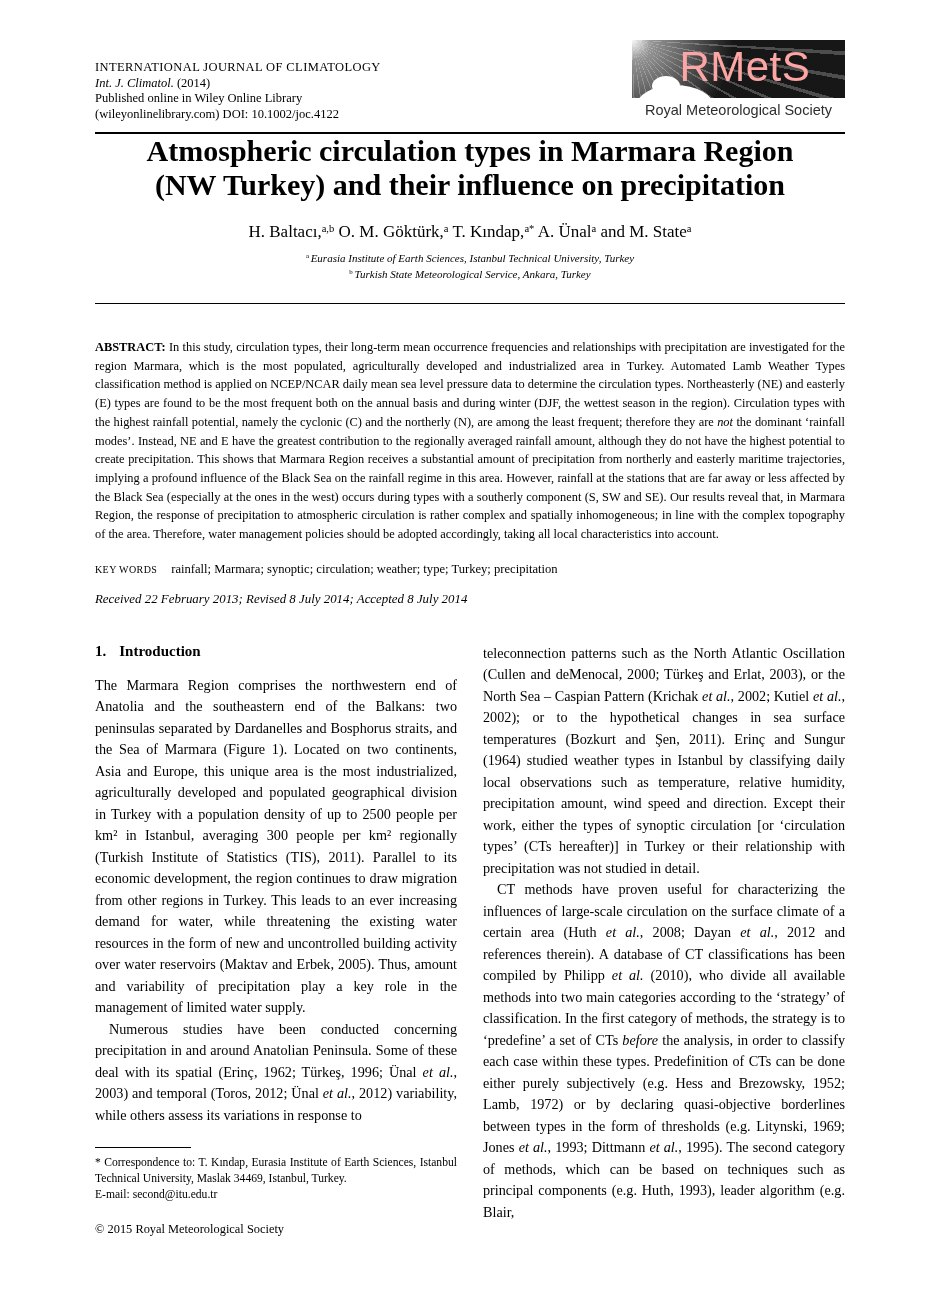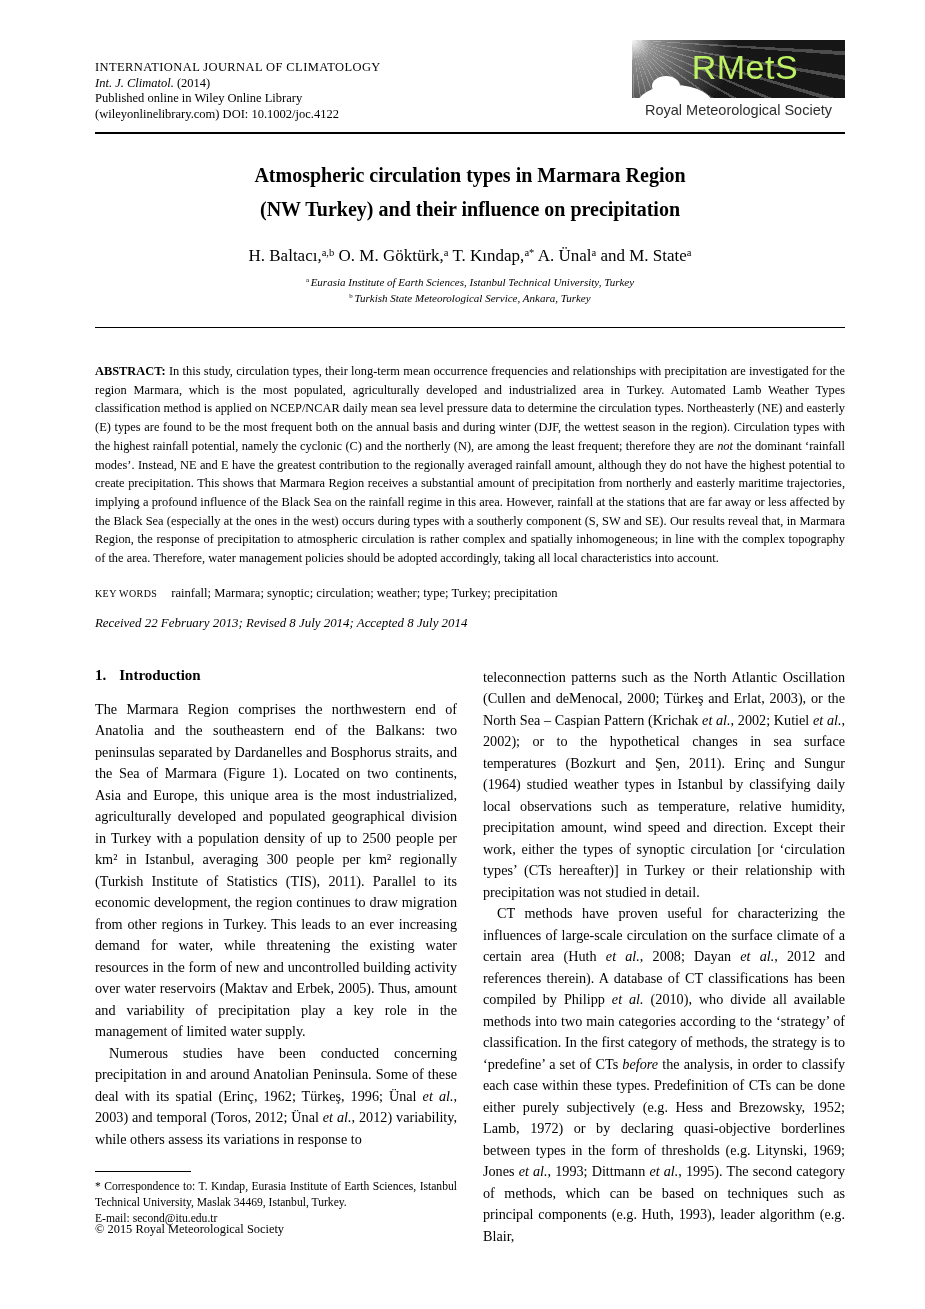--- a/index.html
+++ b/index.html
@@ -27,32 +27,32 @@
   .logo-cloud {
     position:absolute; left:4px; bottom:-9px; width:78px; height:22px; background:#fff;
     border-radius:50% 50% 0 0 / 100% 100% 0 0;
   }
   .logo-cloud::before {
     content:""; position:absolute; left:16px; top:-9px; width:28px; height:20px;
     background:#fff; border-radius:50%;
   }
   .logo-wordmark {
     position:absolute; left:53%; top:47%; transform:translate(-50%,-50%);
-    font-family:"Liberation Sans", sans-serif; font-size:34px; color:#bef264; letter-spacing:0.5px;
+    font-family:"Liberation Sans", sans-serif; font-size:42px; color:#fca5a5; letter-spacing:0.5px;
   }
   .logo-caption {
     font-family:"Liberation Sans", sans-serif; font-size:14.5px; color:#2e2e2e;
     margin-top:4px; text-align:center; width:213px; white-space:nowrap;
   }
 
   .rule-thick { border:none; border-top:2.2px solid #000; margin-top:10px; }
   .rule-thin  { border:none; border-top:1.3px solid #000; margin-top:20px; }
 
   
-  .title { text-align:center; font-size:20px; line-height:34px; font-weight:bold; margin-top:24px; }
+  .title { text-align:center; font-size:30px; line-height:34px; font-weight:bold; }
   .title span { display:block; }
   .authors { text-align:center; font-size:17px; margin-top:20px; }
   .affiliations { text-align:center; font-size:11px; line-height:15px; margin-top:9px; }
 
   .seg-i { font-style:italic; }
   .seg-sup { font-size:62%; position:relative; top:-0.52em; font-style:normal; }
 
   
   .abstract-wrap { margin-top:34px; }
   .abstract-p { font-size:12.4px; line-height:18.7px; text-align:justify; }

